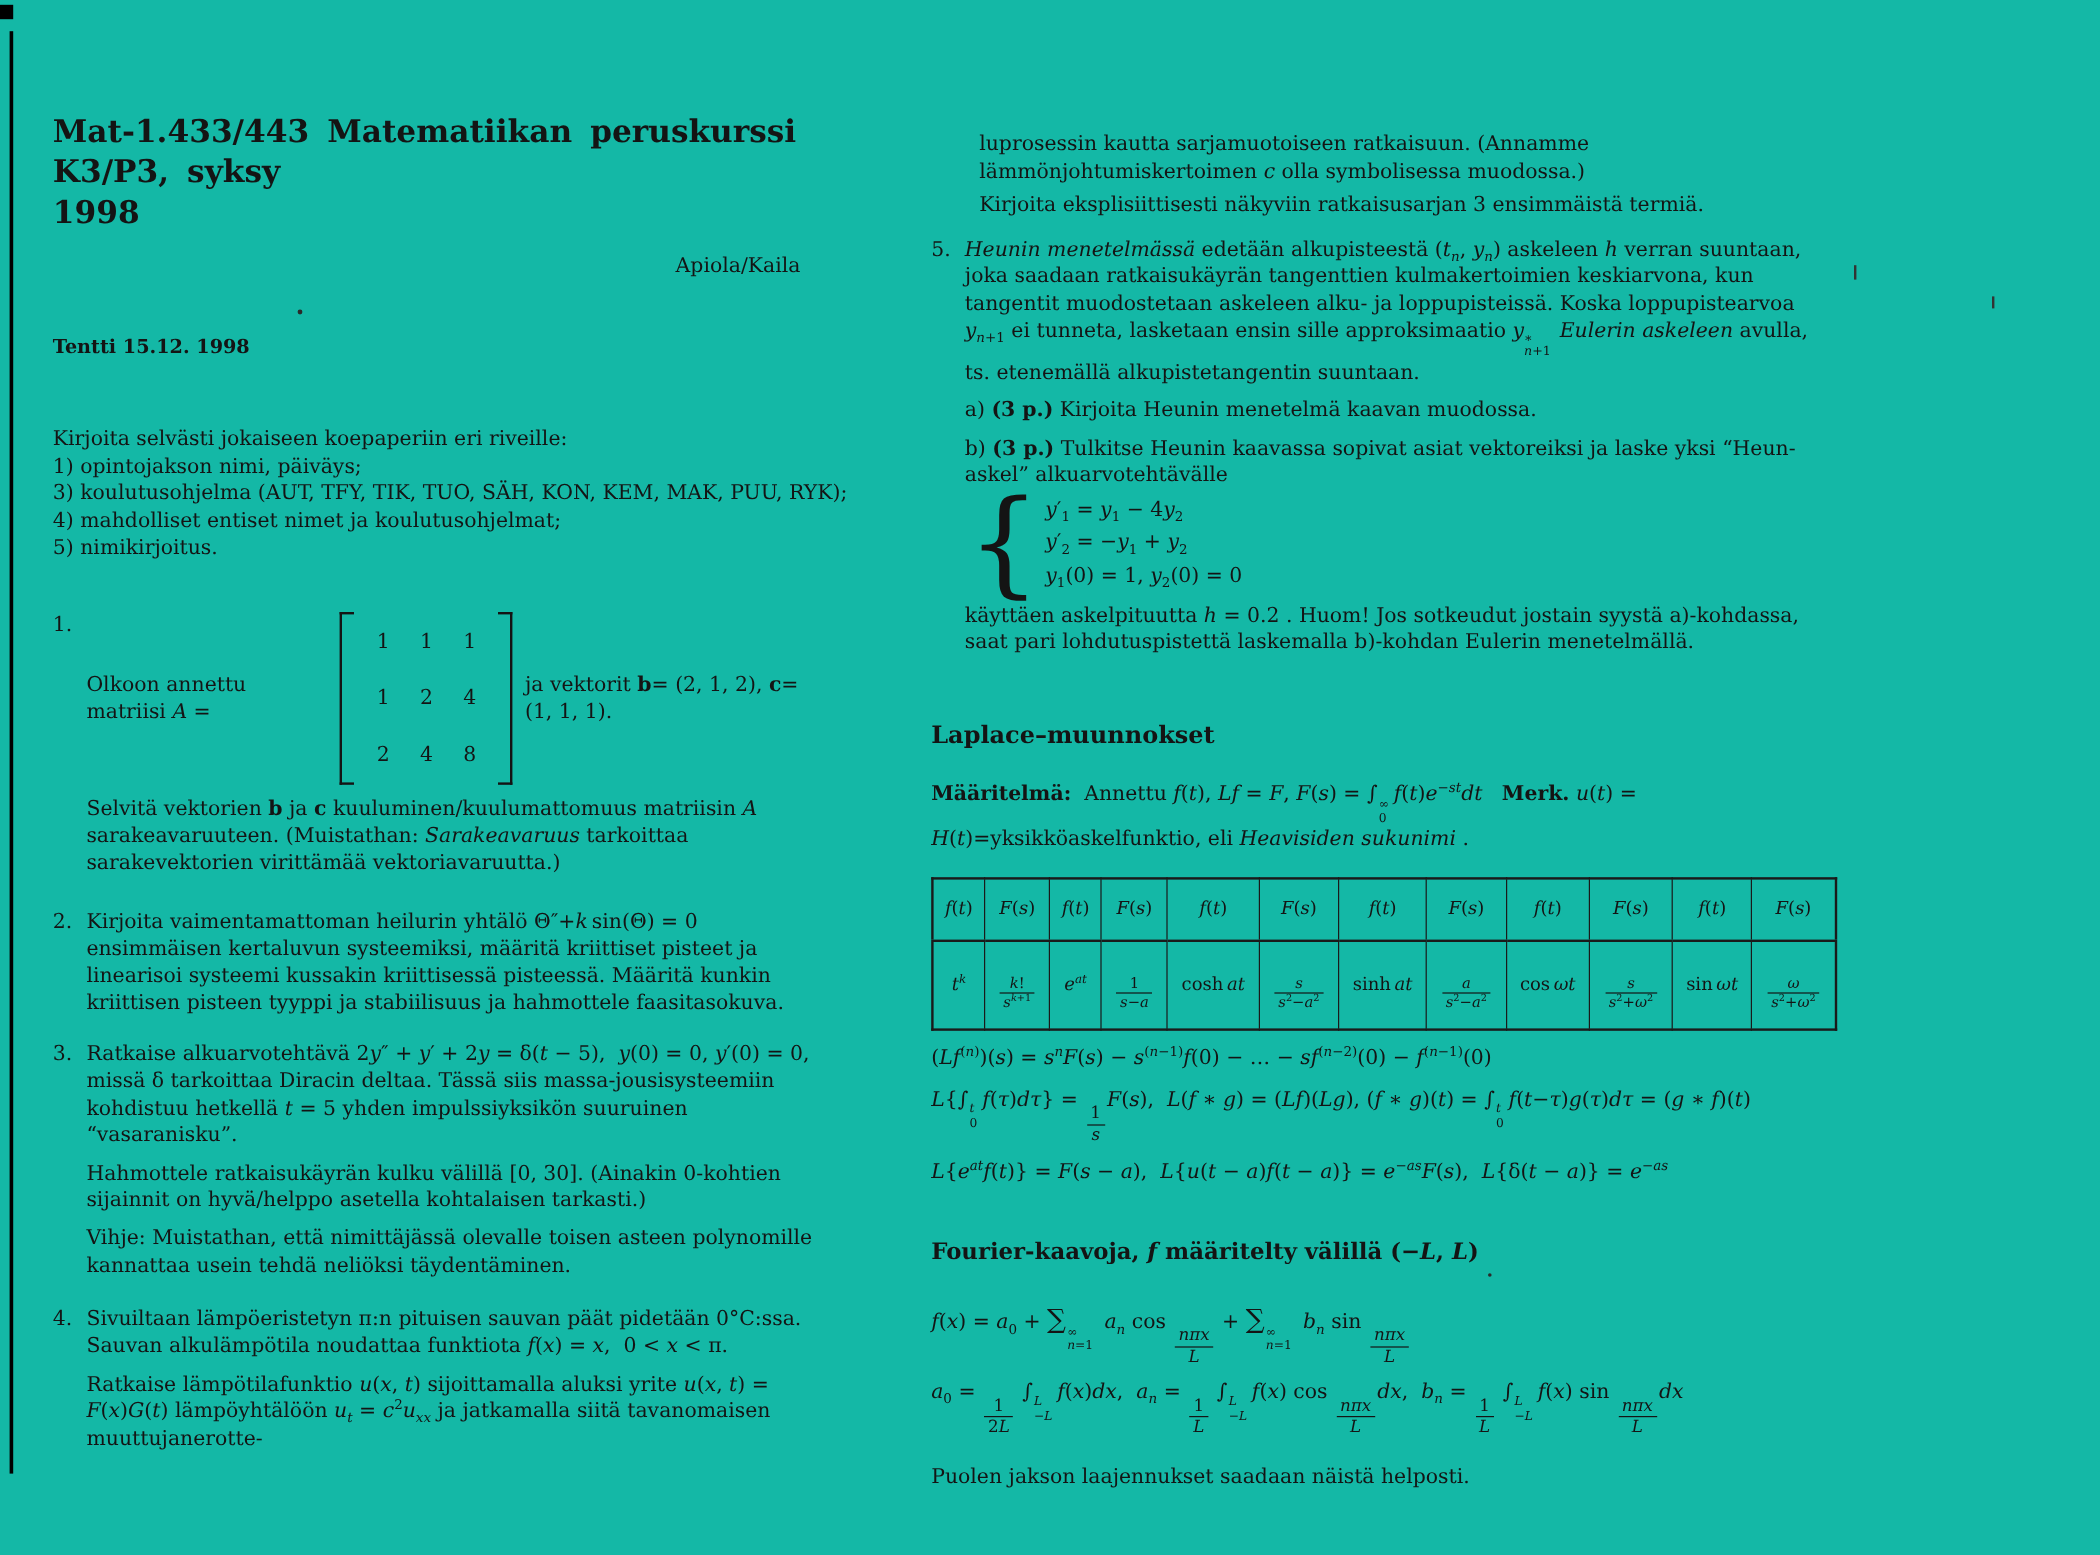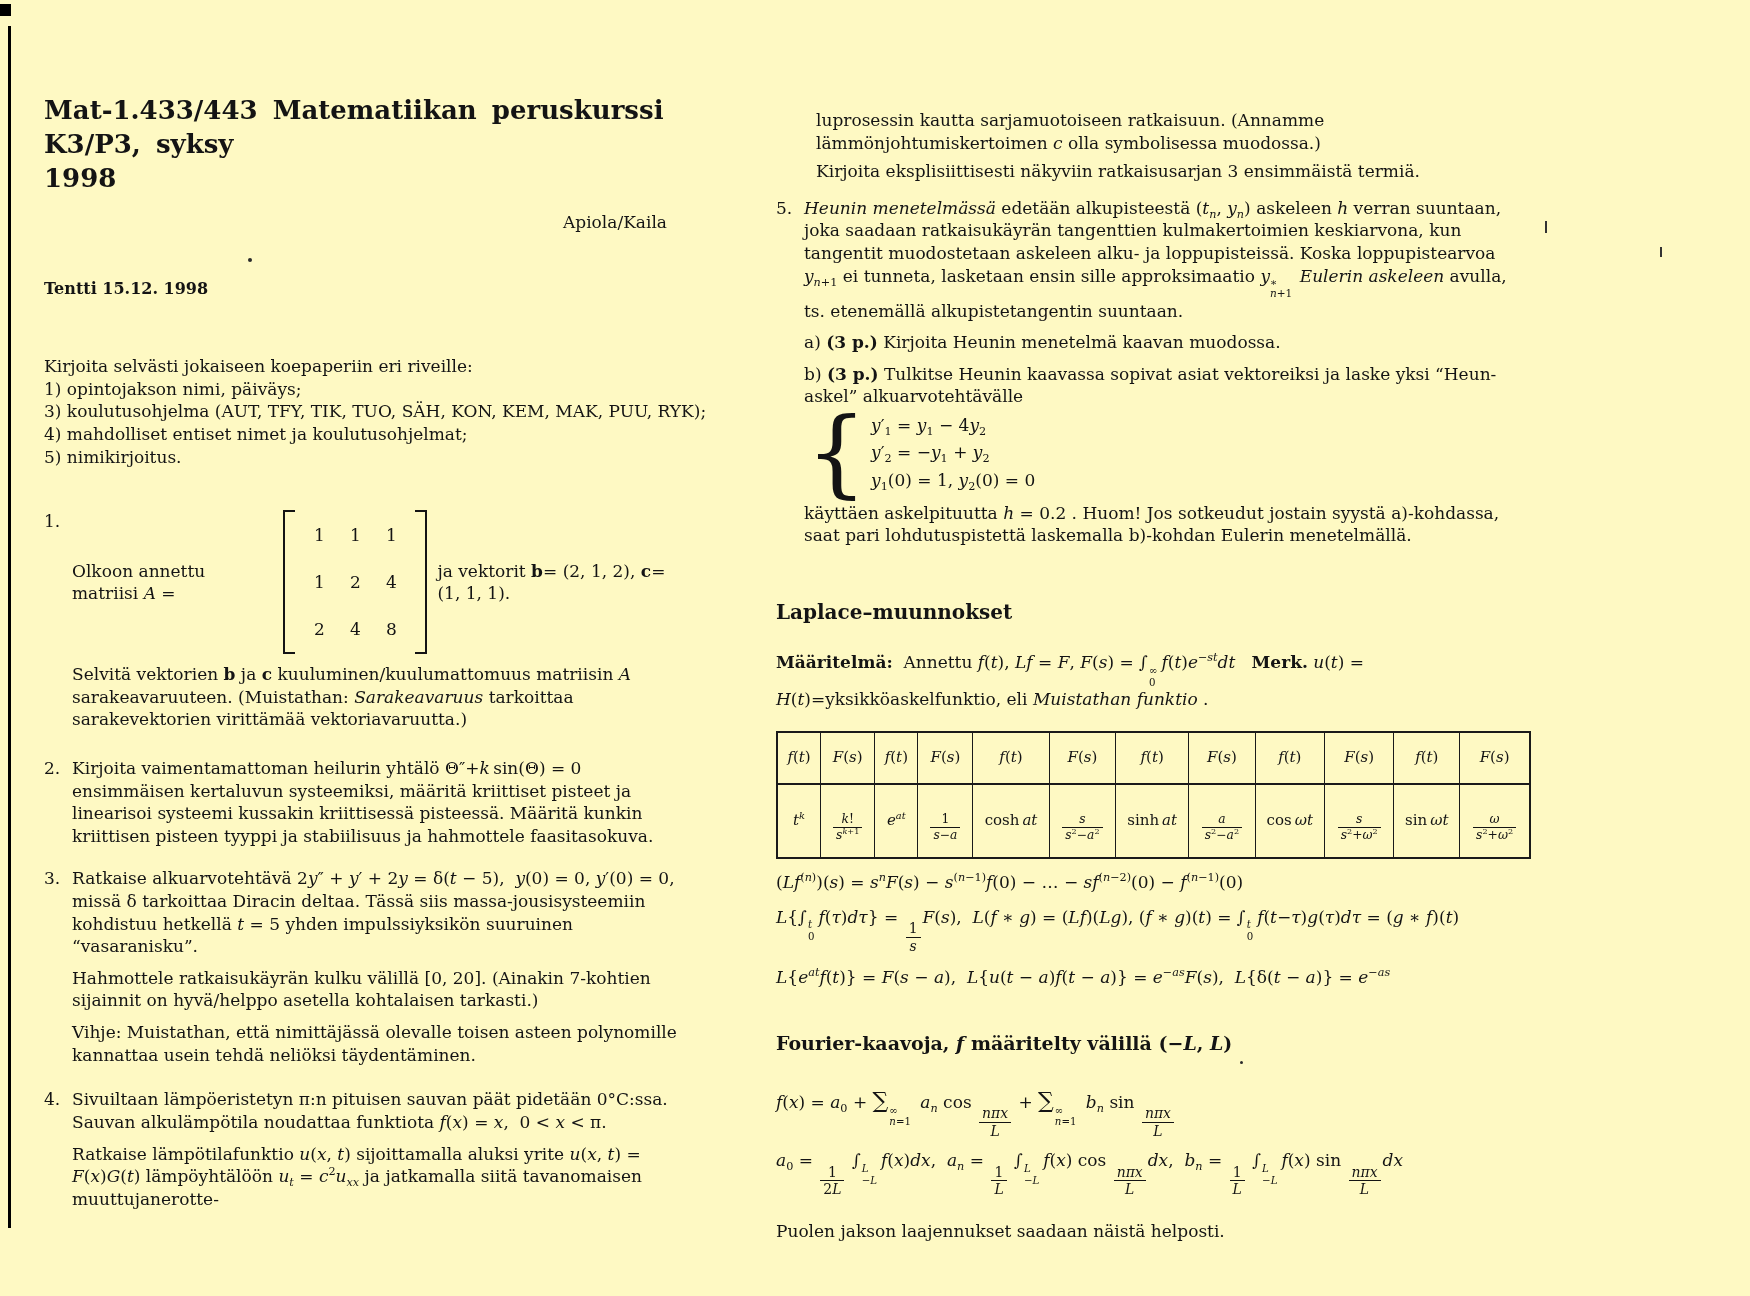--- a/index.html
+++ b/index.html
@@ -1,21 +1,21 @@
 <!DOCTYPE html>
 <html><head>
 <meta charset="utf-8">
 <style>
   html,body{margin:0;padding:0;}
   body{
     width:1750px;height:1296px;background:#ffffff;
     font-family:"DejaVu Serif","DejaVu Sans",serif;color:#141414;
     -webkit-font-smoothing:antialiased;
   }
-  .page{position:relative;width:1750px;height:1296px;overflow:hidden;background:#fef9c3;}
+  .page{position:relative;width:1750px;height:1296px;overflow:hidden;background:#14b8a6;}
 
   
   .corner-mark{position:absolute;left:0;top:4px;width:11px;height:12px;background:#000;}
   .left-rule{position:absolute;left:8px;top:26px;width:3px;height:1202px;background:#000;}
   .speck{position:absolute;background:#2a2a2a;border-radius:50%;}
   .speck.s1{left:248px;top:258px;width:4px;height:4px;}
   .speck.s2{left:1240px;top:1061px;width:3px;height:3px;}
   .tick{position:absolute;background:#333;}
   .tick.t1{left:1545px;top:221px;width:2px;height:12px;}
   .tick.t2{left:1660px;top:247px;width:2px;height:10px;}
@@ -139,21 +139,21 @@
 
     <div class="prob p2">
       <span class="pnum">2.</span>
       <div class="pbody">Kirjoita vaimentamattoman heilurin yhtälö Θ″+<i>k</i> sin(Θ) = 0 ensimmäisen kertaluvun systeemiksi, määritä kriittiset pisteet ja linearisoi systeemi kussakin kriittisessä pisteessä. Määritä kunkin kriittisen pisteen tyyppi ja stabiilisuus ja hahmottele faasitasokuva.</div>
     </div>
 
     <div class="prob p3">
       <span class="pnum">3.</span>
       <div class="pbody">
         <div>Ratkaise alkuarvotehtävä 2<i>y</i>″ + <i>y</i>′ + 2<i>y</i> = δ(<i>t</i> − 5),&nbsp;&nbsp;<i>y</i>(0) = 0, <i>y</i>′(0) = 0, missä δ tarkoittaa Diracin deltaa. Tässä siis massa-jousisysteemiin kohdistuu hetkellä <i>t</i> = 5 yhden impulssiyksikön suuruinen “vasaranisku”.</div>
-        <div class="sub">Hahmottele ratkaisukäyrän kulku välillä [0, 20]. (Ainakin 7-kohtien sijainnit on hyvä/helppo asetella kohtalaisen tarkasti.)</div>
+        <div class="sub">Hahmottele ratkaisukäyrän kulku välillä [0, 30]. (Ainakin 0-kohtien sijainnit on hyvä/helppo asetella kohtalaisen tarkasti.)</div>
         <div class="sub">Vihje: Muistathan, että nimittäjässä olevalle toisen asteen polynomille kannattaa usein tehdä neliöksi täydentäminen.</div>
       </div>
     </div>
 
     <div class="prob p4">
       <span class="pnum">4.</span>
       <div class="pbody">
         <div>Sivuiltaan lämpöeristetyn π:n pituisen sauvan päät pidetään 0°C:ssa. Sauvan alkulämpötila noudattaa funktiota <i>f</i>(<i>x</i>) = <i>x</i>,&nbsp; 0 &lt; <i>x</i> &lt; π.</div>
         <div class="sub">Ratkaise lämpötilafunktio <i>u</i>(<i>x</i>, <i>t</i>) sijoittamalla aluksi yrite <i>u</i>(<i>x</i>, <i>t</i>) = <i>F</i>(<i>x</i>)<i>G</i>(<i>t</i>) lämpöyhtälöön <i>u<sub>t</sub></i> = <i>c</i><sup>2</sup><i>u<sub>xx</sub></i> ja jatkamalla siitä tavanomaisen muuttujanerotte-</div>
       </div>
@@ -184,21 +184,21 @@
           </div>
         </div>
         <div class="after-sys">käyttäen askelpituutta <i>h</i> = 0.2 . Huom! Jos sotkeudut jostain syystä a)-kohdassa, saat pari lohdutuspistettä laskemalla b)-kohdan Eulerin menetelmällä.</div>
       </div>
     </div>
 
     <div class="sec-heading">Laplace–muunnokset</div>
     <div class="lap-def"><b>Määritelmä:</b>&nbsp; Annettu <i>f</i>(<i>t</i>), <i>Lf</i> = <i>F</i>, <i>F</i>(<i>s</i>) = ∫<span class="lims">
           <span>∞</span>
           <span>0</span>
-        </span><i>f</i>(<i>t</i>)<i>e</i><sup>−<i>st</i></sup><i>dt</i> &nbsp;&nbsp;<b>Merk.</b> <i>u</i>(<i>t</i>) = <i>H</i>(<i>t</i>)=yksikköaskelfunktio, eli <i>Muistathan funktio</i> .</div>
+        </span><i>f</i>(<i>t</i>)<i>e</i><sup>−<i>st</i></sup><i>dt</i> &nbsp;&nbsp;<b>Merk.</b> <i>u</i>(<i>t</i>) = <i>H</i>(<i>t</i>)=yksikköaskelfunktio, eli <i>Heavisiden sukunimi</i> .</div>
 
     <table class="lap-table">
       <tbody>
           <tr class="head">
         <td><i>f</i>(<i>t</i>)</td>
         <td><i>F</i>(<i>s</i>)</td>
         <td><i>f</i>(<i>t</i>)</td>
         <td><i>F</i>(<i>s</i>)</td>
         <td><i>f</i>(<i>t</i>)</td>
         <td><i>F</i>(<i>s</i>)</td>

